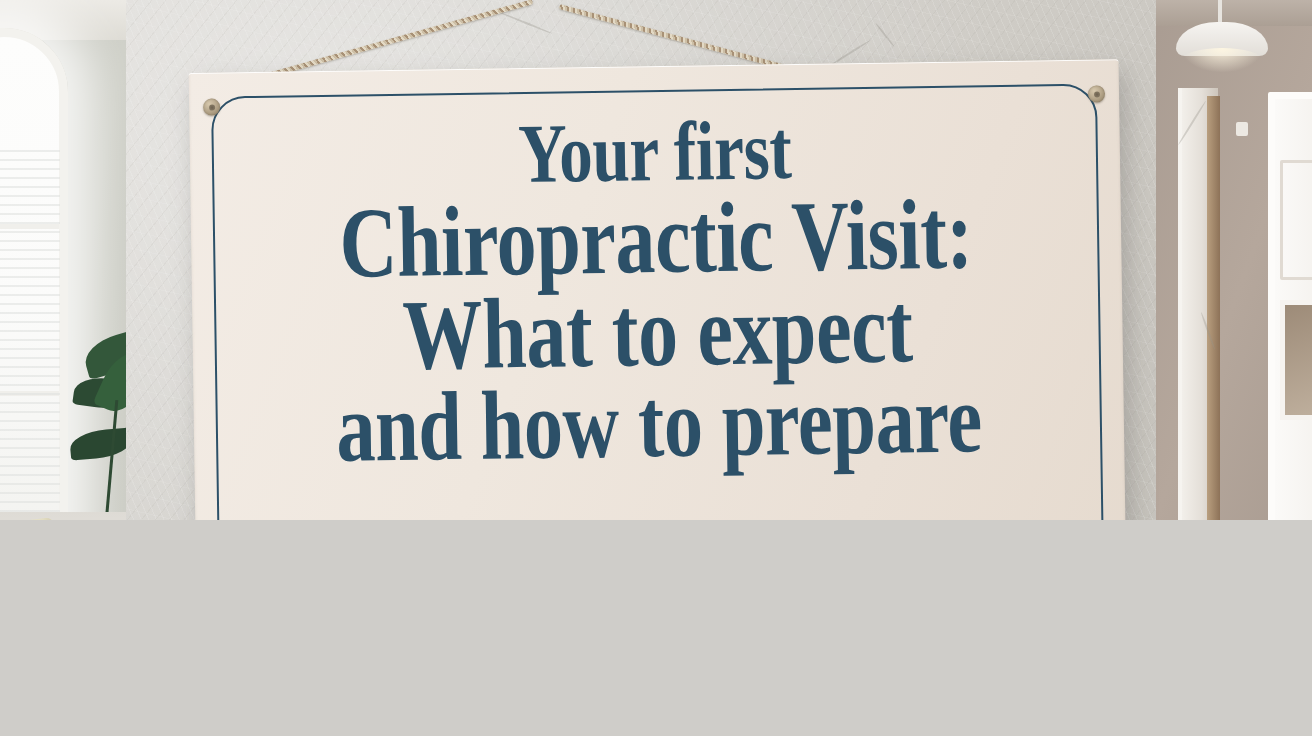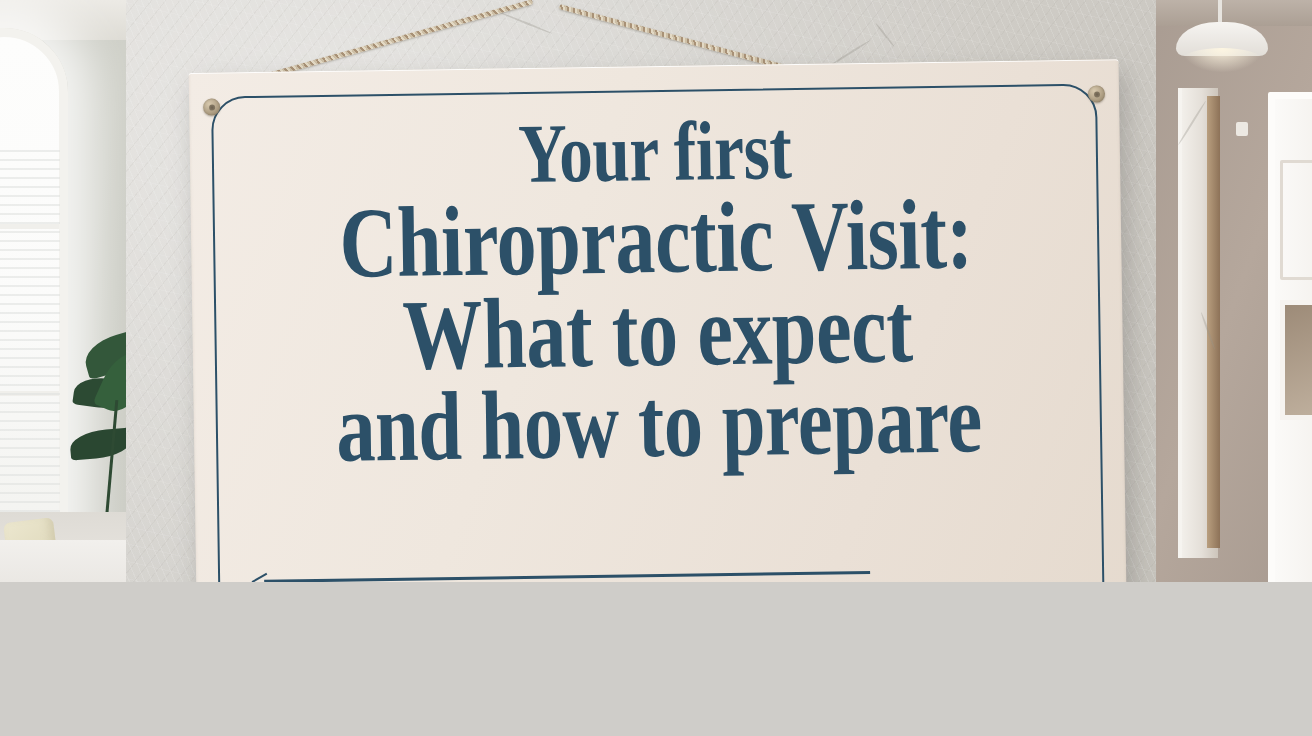--- a/index.html
+++ b/index.html
@@ -2,21 +2,21 @@
 <html><head>
 <meta charset="utf-8">
 <title>Chiropractic Visit Sign</title>
 <style>
   * { margin:0; padding:0; box-sizing:border-box; }
   html, body {
     width:1312px; height:736px; overflow:hidden;
     background:#cfcdc9;
     font-family:"Liberation Sans", sans-serif;
   }
-  #scene { position:relative; width:1312px; height:582px; overflow:hidden; }
+  #scene { position:relative; width:1312px; height:520px; overflow:hidden; }
 
   
   .left-room {
     position:absolute; left:0; top:0; width:200px; height:736px;
     background:linear-gradient(100deg,#c9cac2 0%,#cfd0c8 40%,#c3c4bc 100%);
     overflow:hidden;
   }
   .ceiling-left {
     position:absolute; left:0; top:0; width:200px; height:40px;
     background:linear-gradient(180deg,#eceae5,#dedcd5);

